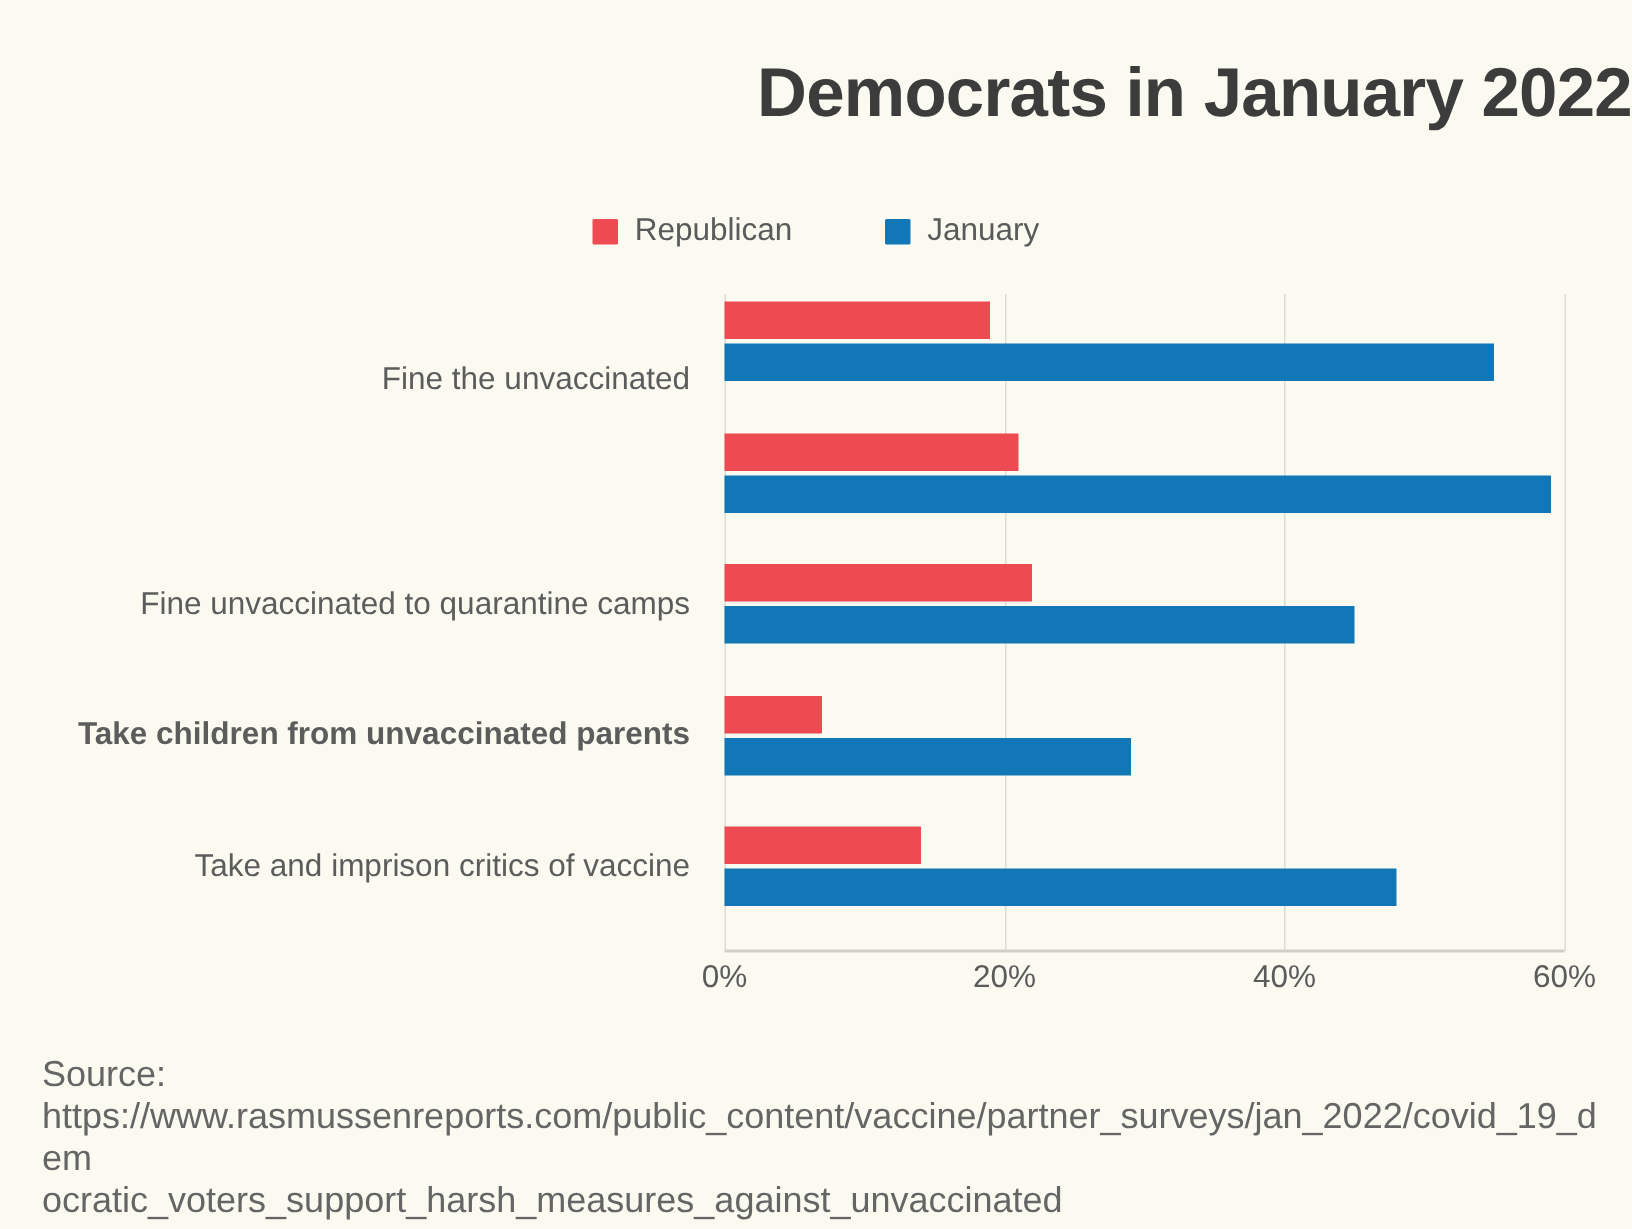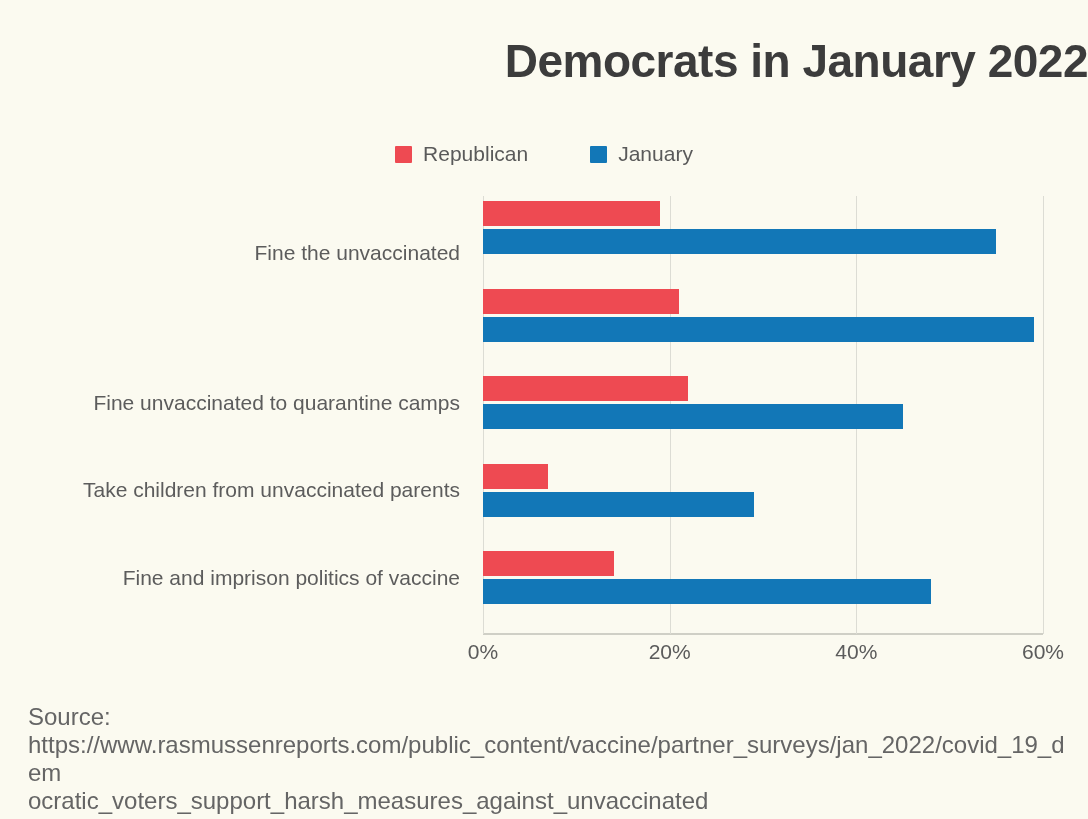--- a/index.html
+++ b/index.html
@@ -172,22 +172,22 @@
       </div>
       <div class="legend-item">
         <span class="legend-swatch" style="background: rgb(18, 119, 183);"></span>
         <span class="legend-label">January</span>
       </div>
     </div>
 
   <div class="cat-labels" id="cat-labels">
       <div class="cat-label" style="top: 7px; margin-top: 36px;">Fine the unvaccinated</div>
       <div class="cat-label" style="top: 192.7px;">Fine unvaccinated to quarantine camps</div>
-      <div class="cat-label" style="top: 280.3px;">Take children from unvaccinated parents</div>
-      <div class="cat-label" style="top: 367.9px;">Fine and imprison politics of vaccine</div>
+      <div class="cat-label" style="top: 280.3px; font-weight: bold;">Take children from unvaccinated parents</div>
+      <div class="cat-label" style="top: 367.9px;">Take and imprison critics of vaccine</div>
     </div>
 
   <div class="plot" id="plot">
     <div class="axis-line"></div>
   <div class="gridline" style="left: 0px;"></div>
       <div class="gridline" style="left: 186.667px;"></div>
       <div class="gridline" style="left: 373.333px;"></div>
       <div class="gridline" style="left: 560px;"></div>
       <div class="row" style="top: 5px;">
         <div class="bar rep" title="Fine the unvaccinated — Republican: 19%" style="width: 177.333px; background: rgb(238, 74, 82);"></div>

